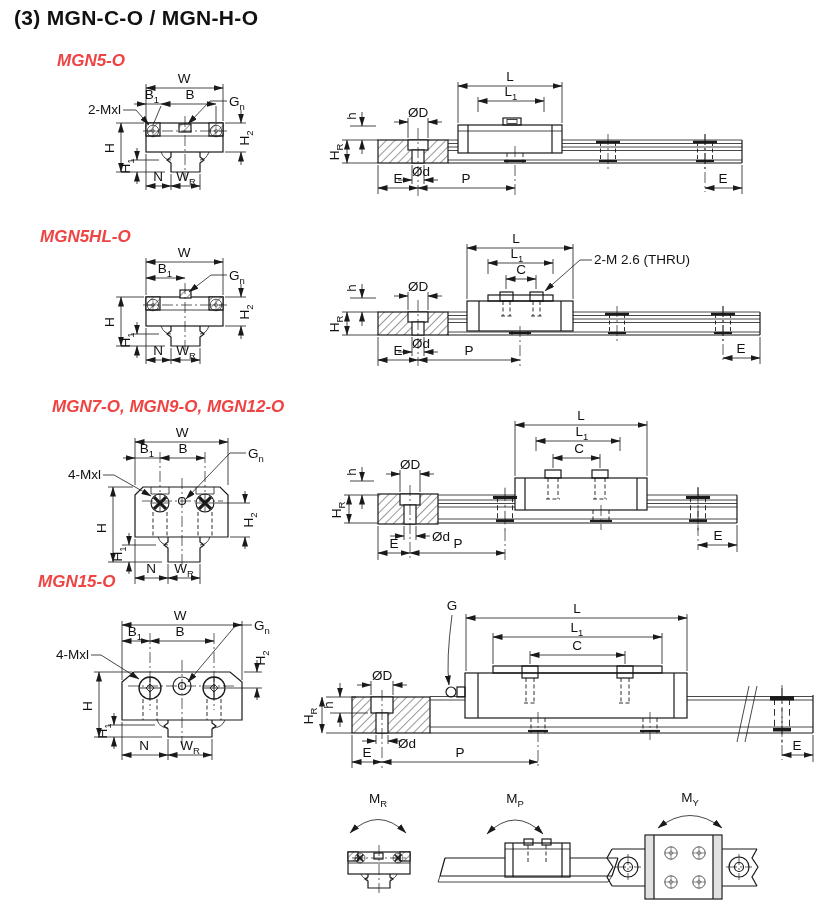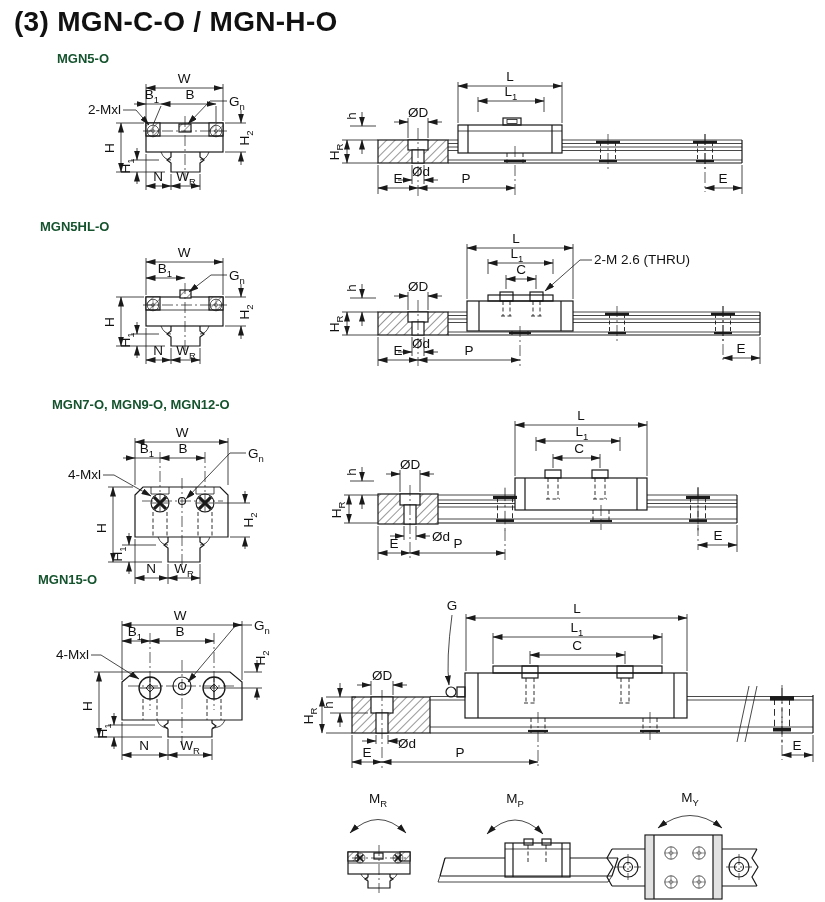--- a/index.html
+++ b/index.html
@@ -1,38 +1,38 @@
 <!DOCTYPE html>
 <html><head>
 <meta charset="utf-8">
 <style>
   html,body{margin:0;padding:0;background:#ffffff;}
   body{width:825px;height:902px;position:relative;font-family:"Liberation Sans",sans-serif;overflow:hidden;}
-  .title{position:absolute;left:14px;top:6px;font-size:28px;font-weight:bold;color:#111;letter-spacing:.3px;}
-  .sec-h{position:absolute;font-size:13px;font-weight:bold;color:#14532d;}
+  .title{position:absolute;left:14px;top:6px;font-size:21px;font-weight:bold;color:#111;letter-spacing:.3px;}
+  .sec-h{position:absolute;font-size:17px;font-weight:bold;color:#ef4444;font-style:italic;}
   svg.dw{position:absolute;left:0;top:0;}
   svg text{font-family:"Liberation Sans",sans-serif;font-size:13.5px;fill:#111;}
   svg text.rot,svg text.mid{text-anchor:middle;}
   tspan.sb{font-size:9.5px;}
   .o{fill:none;stroke:#1a1a1a;stroke-width:1.2;}
   .t2{stroke-width:2.3;}
   .d{fill:none;stroke:#1a1a1a;stroke-width:.8;}
   .cl{fill:none;stroke:#1a1a1a;stroke-width:.7;stroke-dasharray:11 3 2 3;}
   .hd{fill:none;stroke:#1a1a1a;stroke-width:.9;stroke-dasharray:4 2.5;}
   .wf{fill:#fff;stroke:#1a1a1a;stroke-width:1.2;}
   .hf{fill:url(#ht);stroke:#1a1a1a;stroke-width:1.2;}
   .ar{marker-start:url(#ae);marker-end:url(#ae);}
   .me{marker-end:url(#ae);}
 </style>
 </head>
 <body>
 
 <div class="title">(3) MGN-C-O / MGN-H-O</div>
 <div class="sec-h" style="left:57px;top:51px">MGN5-O</div>
-<div class="sec-h" style="left:40px;top:219px">MGN5HL-O</div>
+<div class="sec-h" style="left:40px;top:227px">MGN5HL-O</div>
 <div class="sec-h" style="left:52px;top:397px">MGN7-O, MGN9-O, MGN12-O</div>
 <div class="sec-h" style="left:38px;top:572px">MGN15-O</div>
 
 <svg class="dw" width="825" height="902" viewBox="0 0 825 902">
 <defs>
   <marker id="ae" viewBox="0 0 10 6" refX="9.5" refY="3" markerWidth="10" markerHeight="6" markerUnits="userSpaceOnUse" orient="auto-start-reverse">
         <path d="M0,0 L10,3 L0,6 Z" fill="#1a1a1a"></path>
       </marker>
   <pattern id="ht" patternUnits="userSpaceOnUse" width="6" height="6" patternTransform="rotate(45)">
         <rect width="6" height="6" fill="#fff"></rect>

